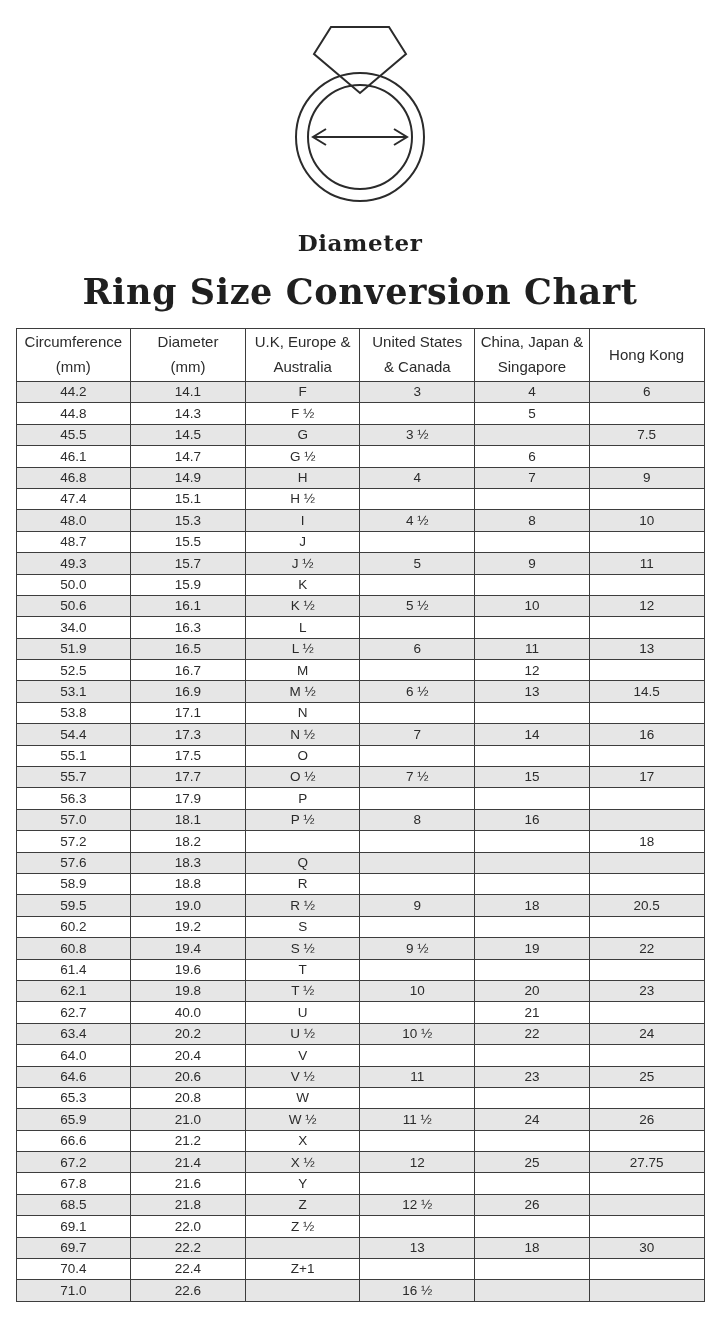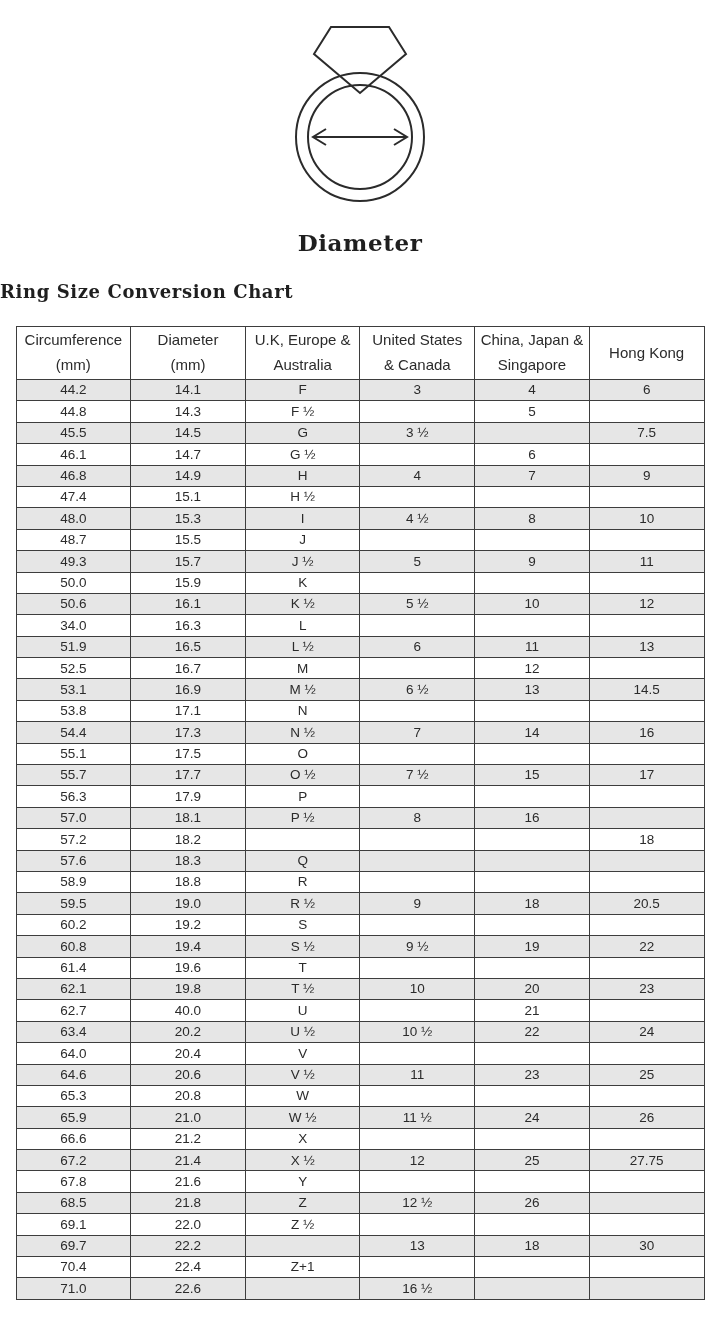--- a/index.html
+++ b/index.html
@@ -29,31 +29,31 @@
   .diameter-caption{
     margin-top:26px;
     font-family:"DejaVu Serif", serif;
     font-weight:bold;
     font-size:23px;
     letter-spacing:0.6px;
     color:var(--title);
     text-align:center;
   }
   .chart-title{
-    margin-top:25px;
+    margin-top:15px;
     font-family:"DejaVu Serif", serif;
     font-weight:bold;
-    font-size:18px;
+    font-size:35px;
     letter-spacing:0.6px;
     color:var(--title);
-    text-align:left;
+    text-align:center;
   }
   table{
     width:689px;
-    margin:24px auto 20px auto;
+    margin:16px auto 20px auto;
     border-collapse:collapse;
     table-layout:fixed;
   }
   th,td{
     border:1px solid var(--border);
     text-align:center;
     vertical-align:middle;
     overflow:hidden;
   }
   th{

